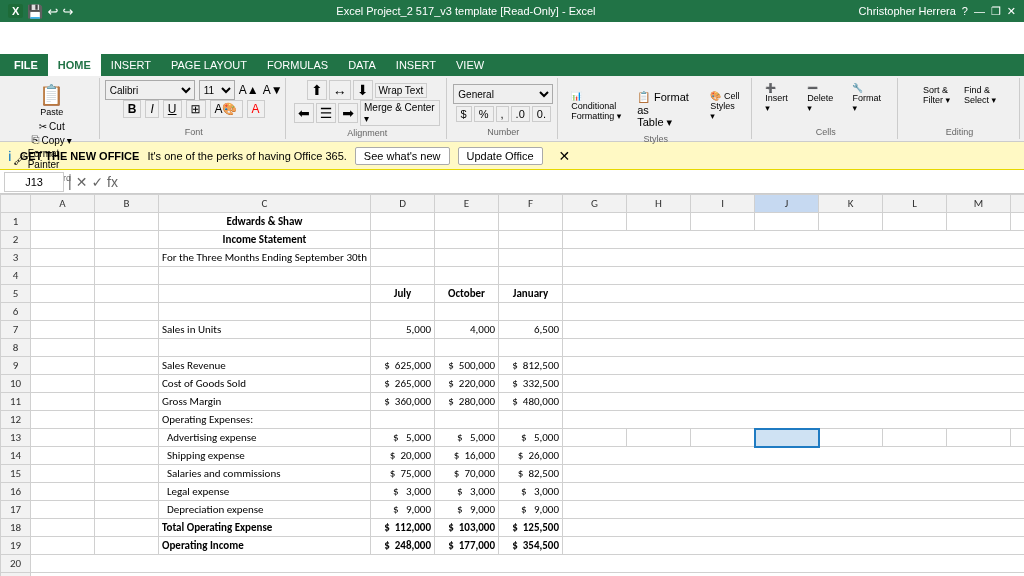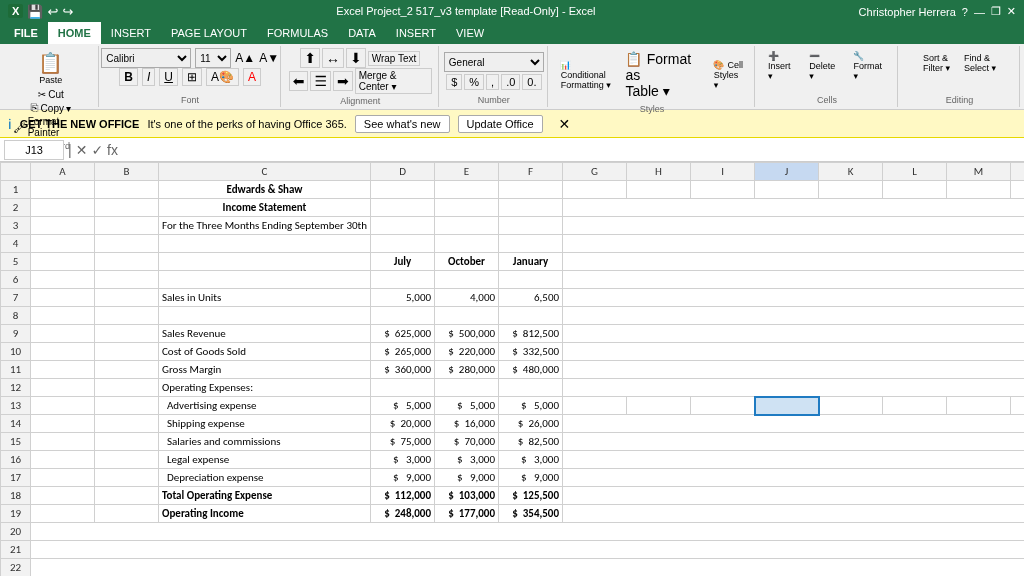--- a/index.html
+++ b/index.html
@@ -11,29 +11,30 @@
       color: white;
       height: 22px;
       display: flex;
       align-items: center;
       justify-content: space-between;
       padding: 0 8px;
       font-size: 11px;
     }
     .title-bar-left { display: flex; align-items: center; gap: 4px; }
     .title-bar-center { flex: 1; text-align: center; font-size: 11px; }
-    .title-bar-right { display: flex; align-items: flex-end; gap: 6px; font-size: 11px; }
+    .title-bar-right { display: flex; align-items: center; gap: 6px; font-size: 11px; }
 
     
     .ribbon-tabs {
       background: #217346;
       display: flex;
       height: 22px;
       align-items: flex-end;
       padding-left: 4px;
+      margin-top: 32px;
     }
     .ribbon-tab {
       padding: 3px 10px;
       font-size: 11px;
       color: white;
       cursor: pointer;
       height: 22px;
       display: flex;
       align-items: center;
     }
@@ -267,21 +268,21 @@
       <span style="cursor:pointer;border:1px solid #ccc;padding:1px 4px;font-size:11px;">,</span>
       <span style="cursor:pointer;border:1px solid #ccc;padding:1px 4px;font-size:11px;">.0</span>
       <span style="cursor:pointer;border:1px solid #ccc;padding:1px 4px;font-size:11px;">0.</span>
     </div>
     <span class="ribbon-group-label">Number</span>
   </div>
 
   <div class="ribbon-group" style="min-width:130px;">
     <div class="ribbon-row" style="gap:0;">
       <div class="ribbon-btn" style="font-size:9px;">📊 Conditional<br>Formatting ▾</div>
-      <div class="ribbon-btn" style="font-size:14px;">📋 Format as<br>Table ▾</div>
+      <div class="ribbon-btn" style="font-size:11px;margin-top:8px;">📋 Format as<br>Table ▾</div>
       <div class="ribbon-btn" style="font-size:9px;">🎨 Cell<br>Styles ▾</div>
     </div>
     <span class="ribbon-group-label">Styles</span>
   </div>
 
   <div class="ribbon-group" style="min-width:90px;">
     <div class="ribbon-row" style="gap:4px;">
       <div class="ribbon-btn" style="font-size:9px;">➕<br>Insert ▾</div>
       <div class="ribbon-btn" style="font-size:9px;">➖<br>Delete ▾</div>
       <div class="ribbon-btn" style="font-size:9px;">🔧<br>Format ▾</div>

